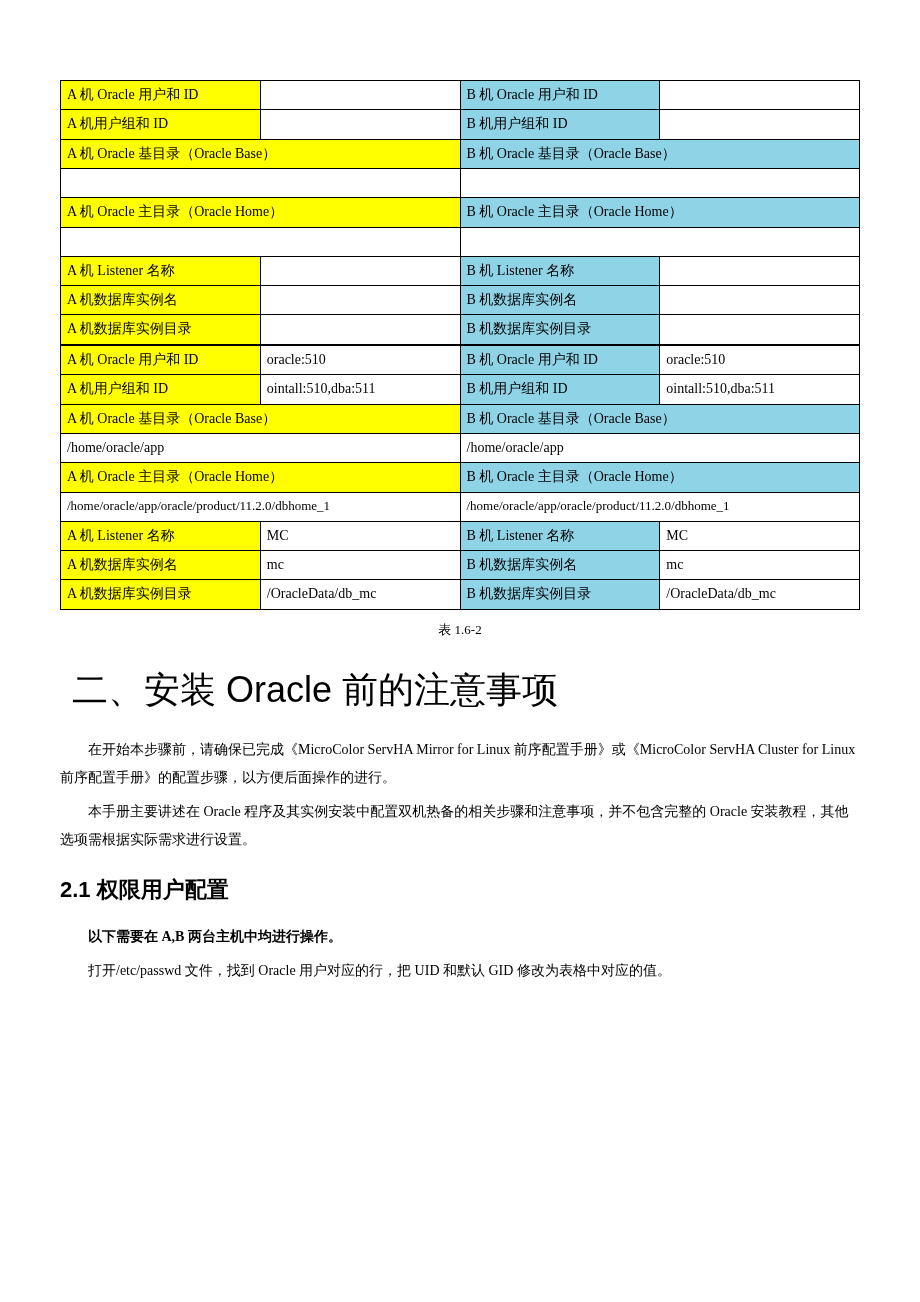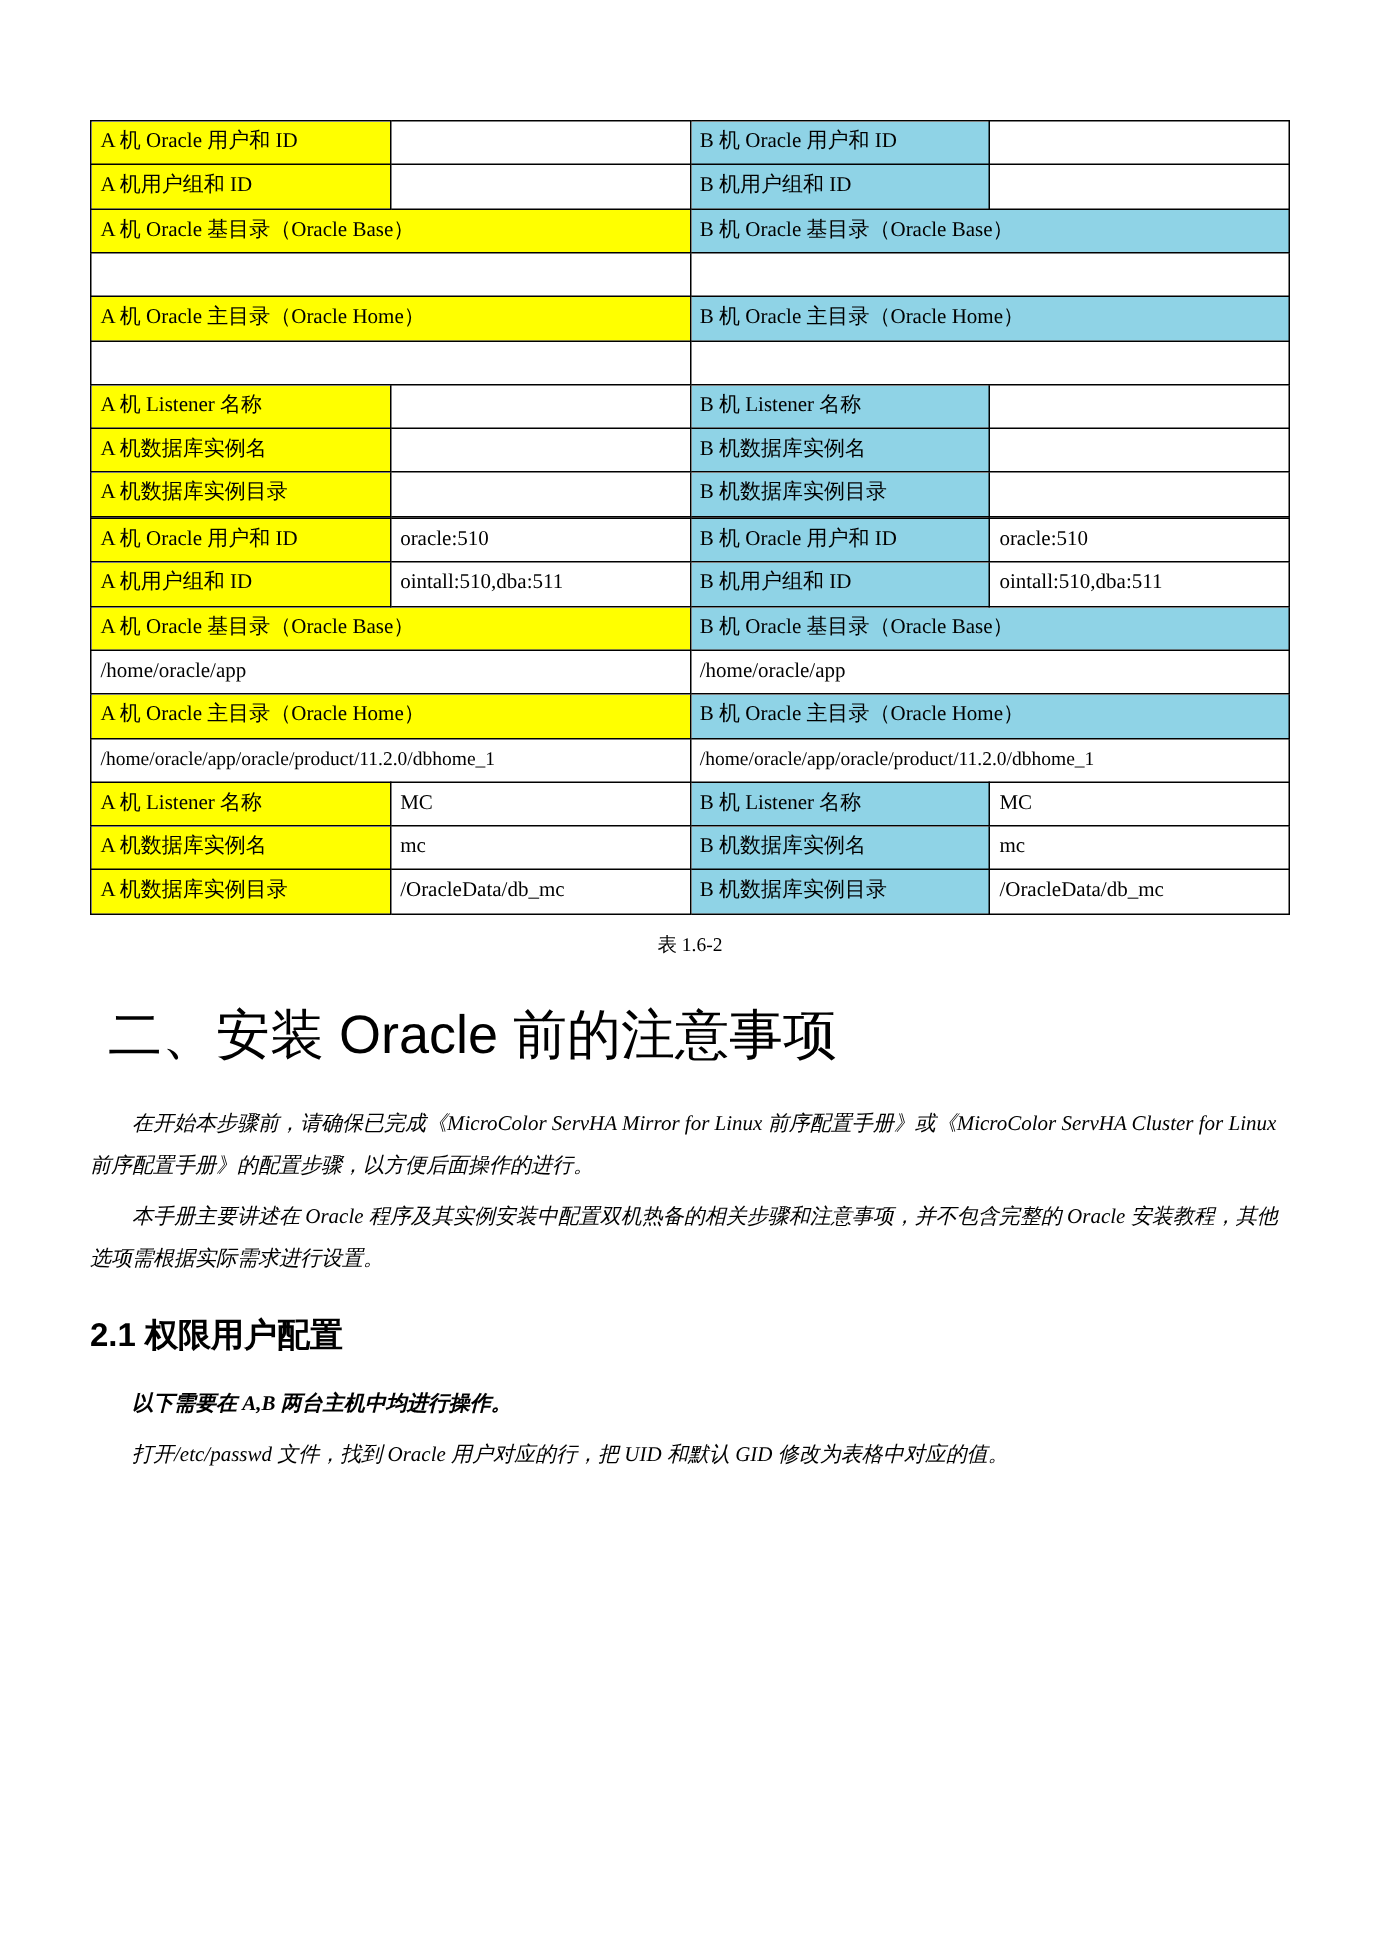--- a/index.html
+++ b/index.html
@@ -50,21 +50,20 @@
   h3 {
     font-family: "SimHei", "Microsoft YaHei", sans-serif;
     font-weight: bold;
     font-size: 22px;
     margin: 18px 0 16px 0;
   }
   p.body {
     text-indent: 2em;
     margin: 6px 0;
     line-height: 2.0;
-    font-style: italic;
   }
   .bold { font-weight: bold; }
   .col-narrow { width: 25%; }
 </style>
 </head>
 <body>
 
 <div class="wrap">
 
 <table class="cfg">

